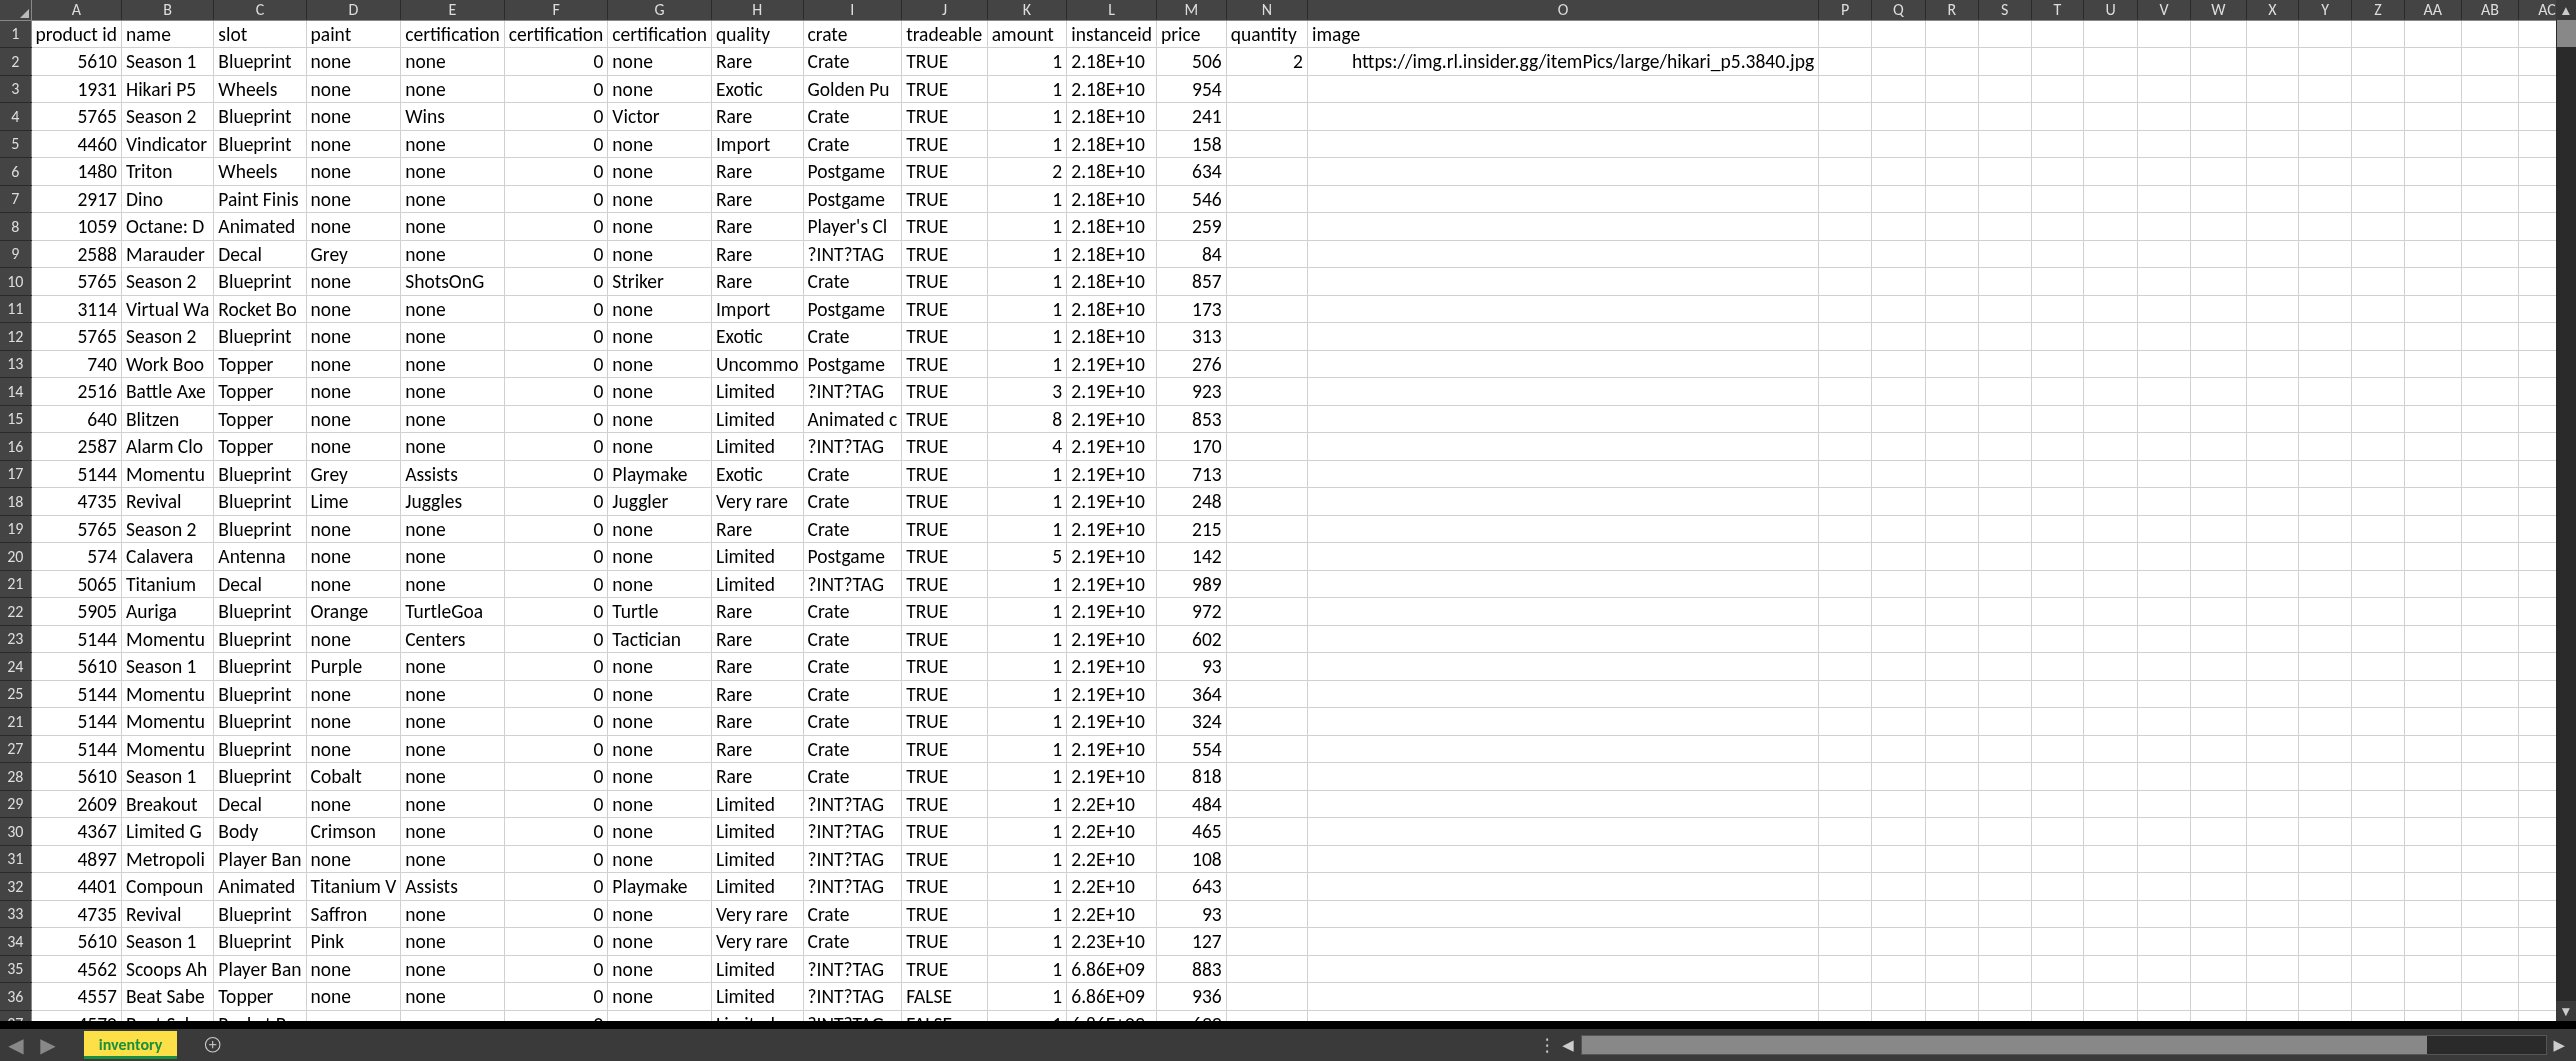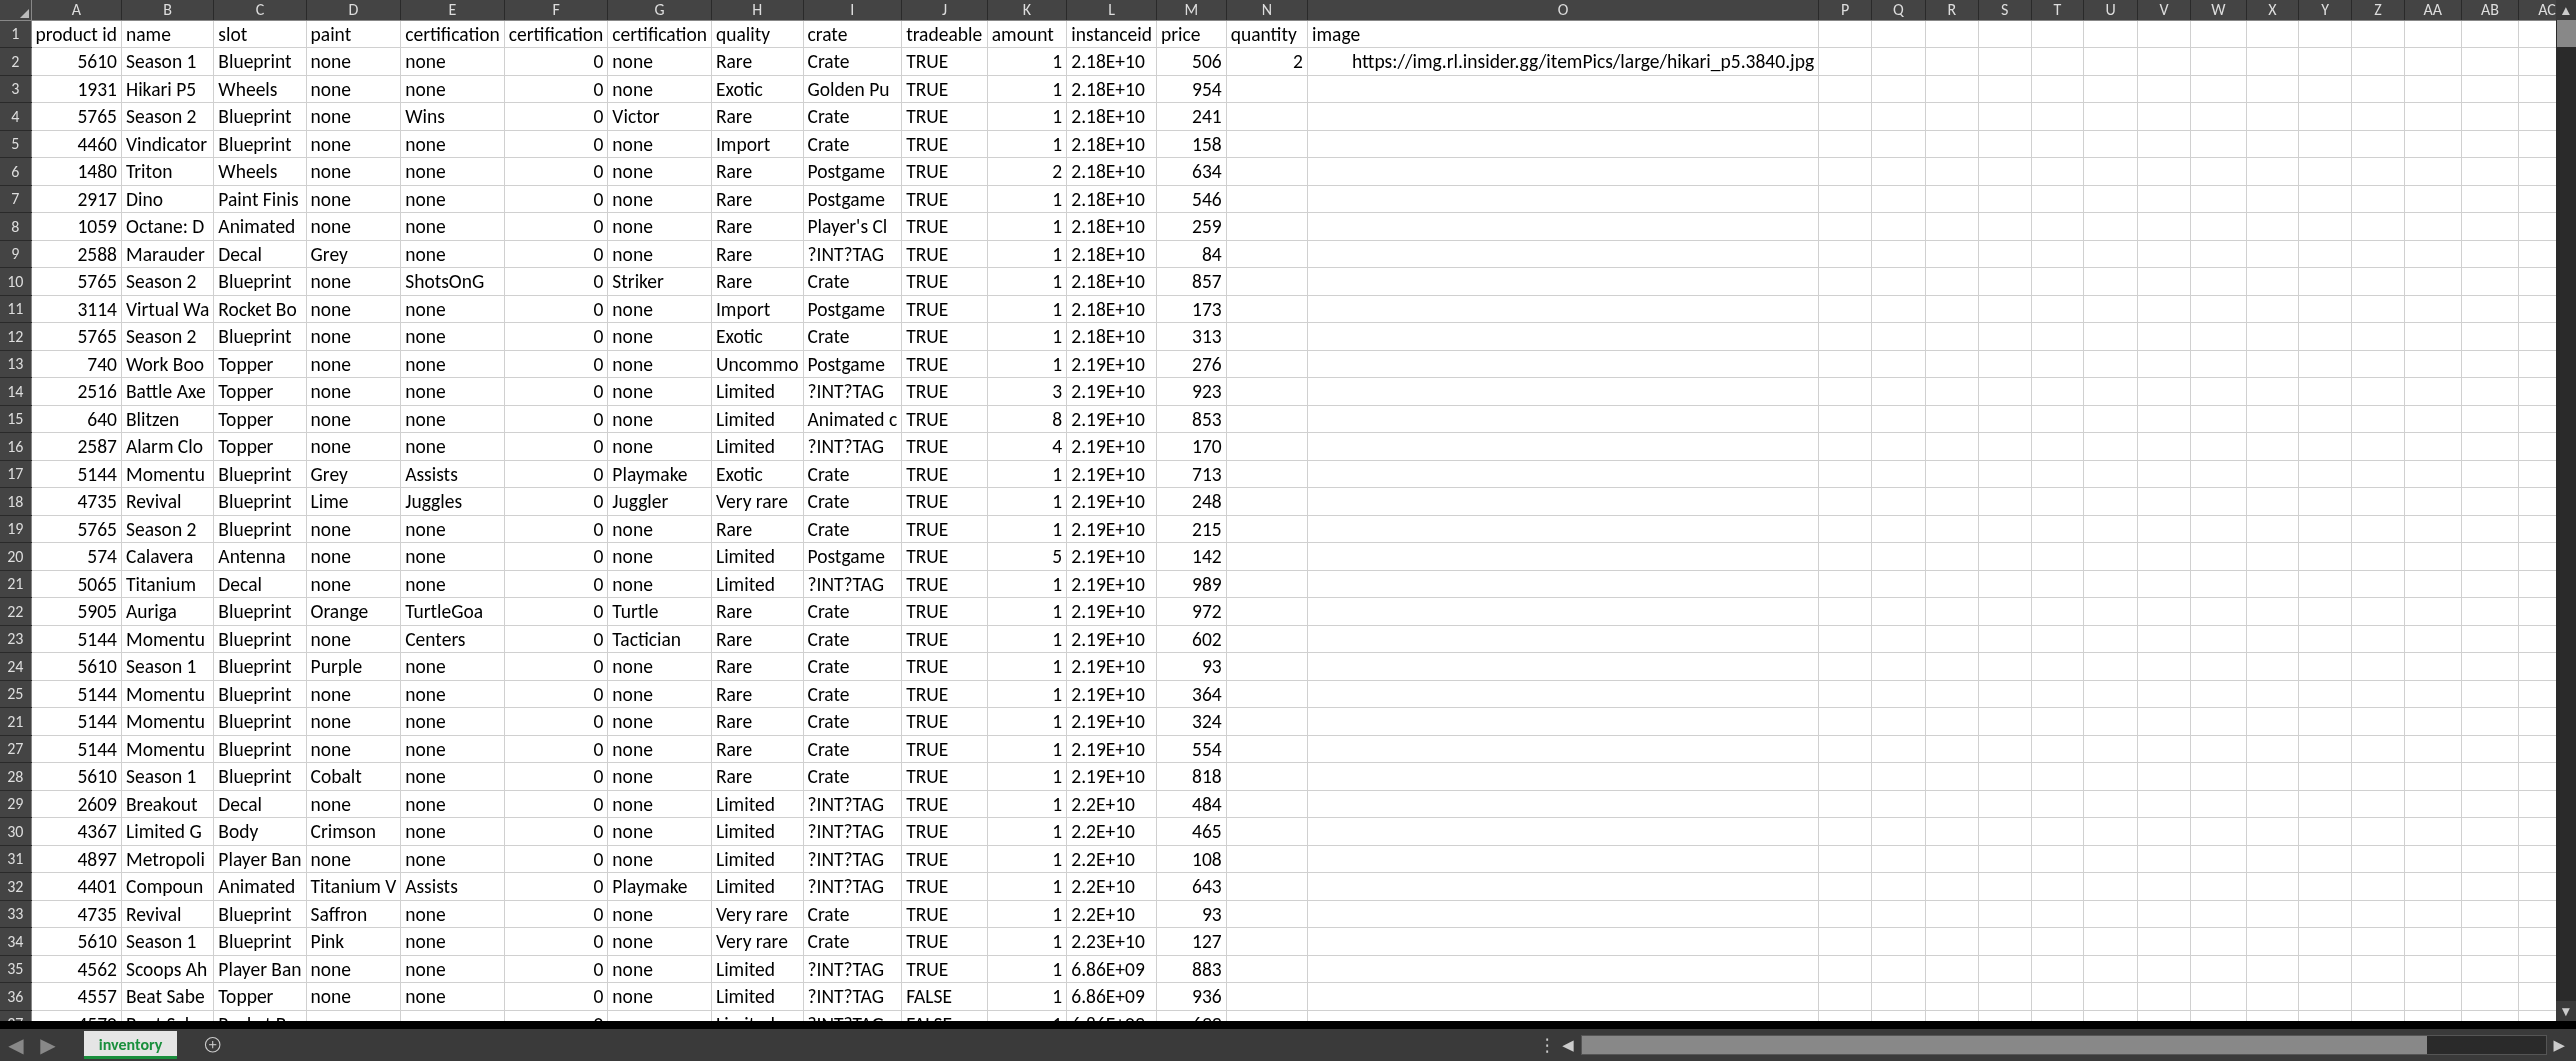--- a/index.html
+++ b/index.html
@@ -86,21 +86,21 @@
     font-size: 16px;
   }
   .nav-btn {
     width: 32px; height: 32px;
     display:flex;align-items:center;justify-content:center;
     color:#888;
     font-size:20px;
     cursor:pointer;
   }
   .tab {
-    background:#e5e5e5;
+    background:#fde047;
     color:#1a8f3d;
     font-weight:bold;
     padding:4px 14.8px 2.7px 14.8px;
     border-bottom:3.4px solid #1a8f3d;
     margin-left:20px;
   }
   .add-tab {
     width:32px;height:32px;
     display:flex;align-items:center;justify-content:center;
     color:#ccc;

